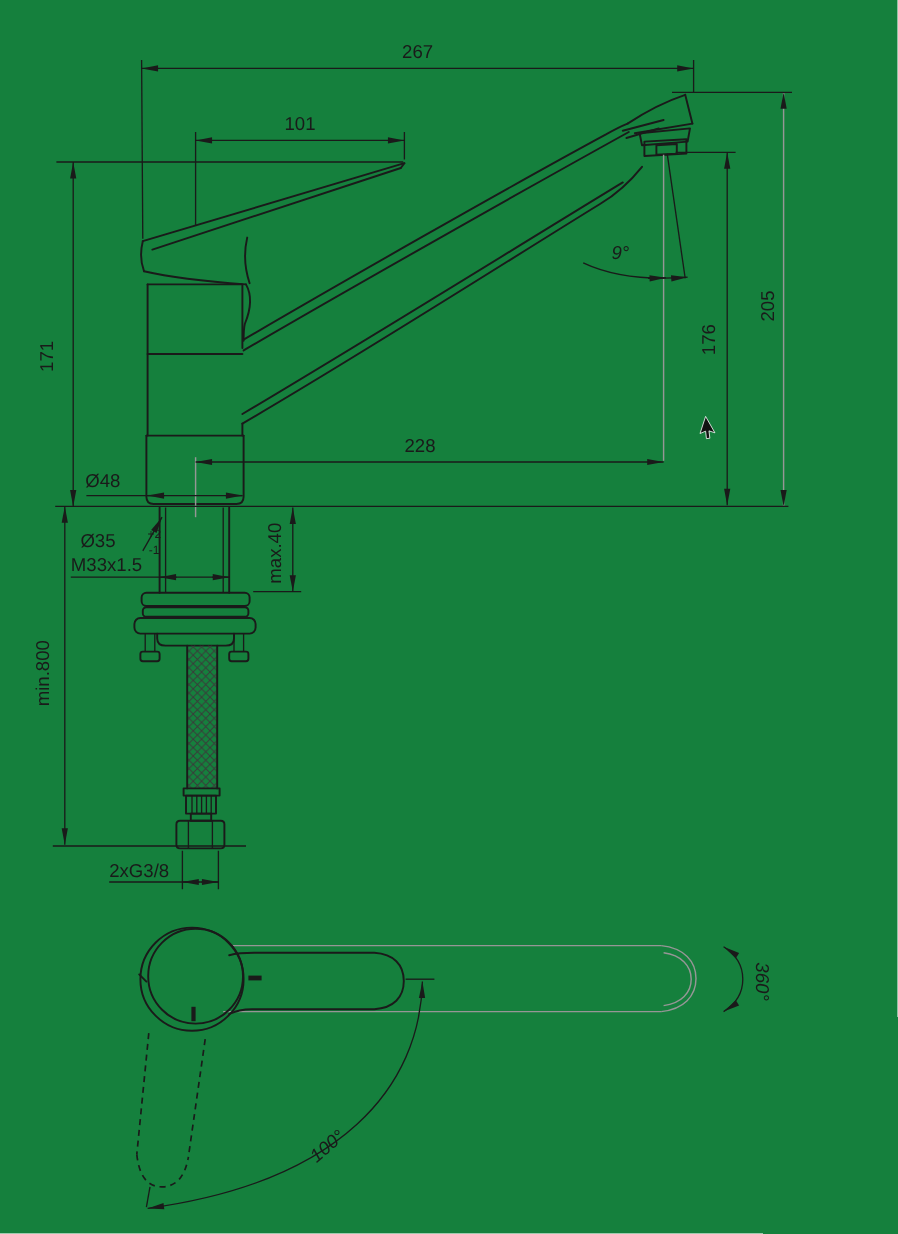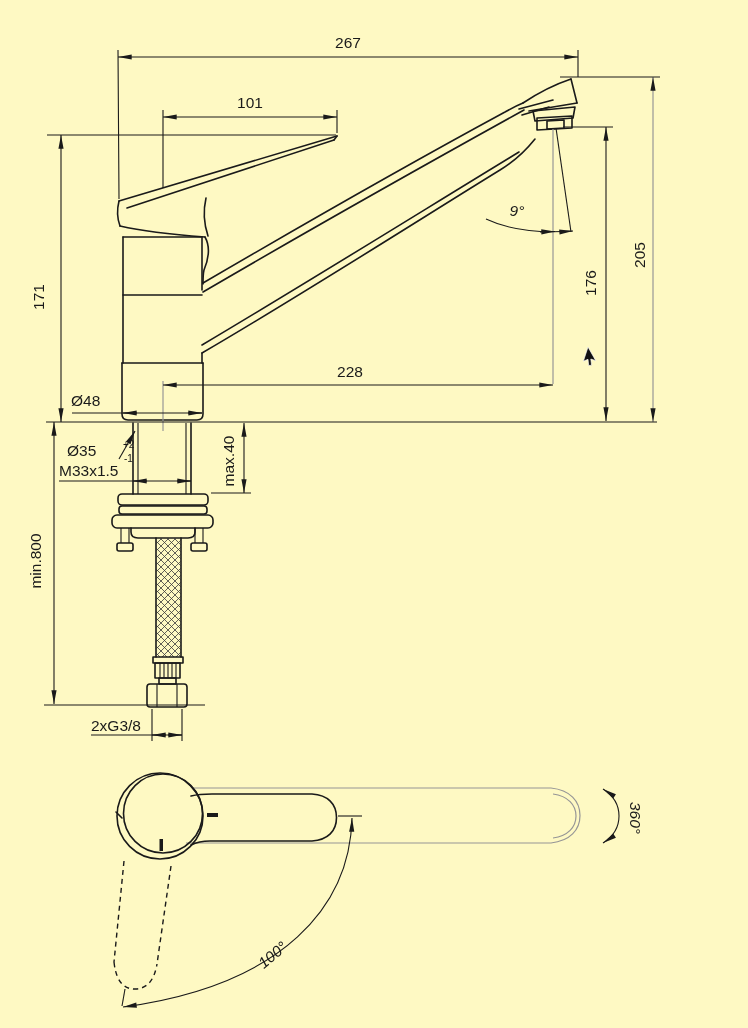--- a/index.html
+++ b/index.html
@@ -1,16 +1,16 @@
 <!DOCTYPE html>
 <html><head>
 <meta charset="utf-8">
 <style>
   html,body{margin:0;padding:0;background:#ffffff;}
-  .stage{position:relative;width:748px;height:1028px;background:#fef9c3;overflow:hidden;
+  .stage{position:relative;width:748px;height:1028px;background:#15803d;overflow:hidden;
          font-family:"Liberation Sans", sans-serif;}
   svg text{font-family:"Liberation Sans", sans-serif;fill:#1a1a1a;}
   .dim{font-size:15.5px;}
   .tol{font-size:10px;}
   .ang{font-size:15.5px;font-style:italic;}
   .outline{stroke:#1a1a1a;stroke-width:1.6;fill:none;stroke-linecap:round;stroke-linejoin:round;}
   .thin{stroke:#1a1a1a;stroke-width:1.1;fill:none;}
   .aux{stroke:#969696;stroke-width:1.2;fill:none;}
   .dash{stroke:#1a1a1a;stroke-width:1.4;fill:none;stroke-dasharray:5 4;stroke-linecap:butt;}
 </style>

